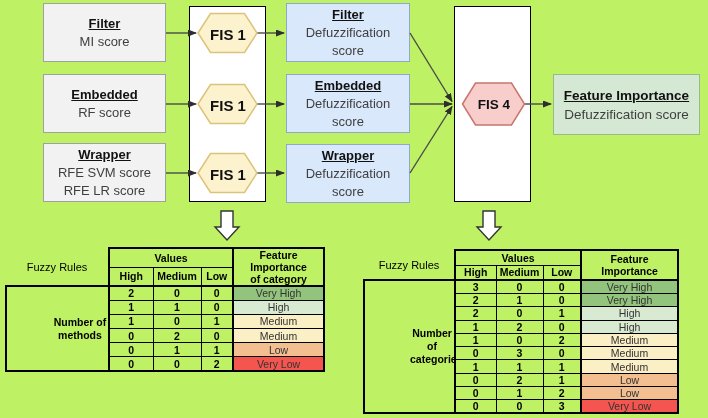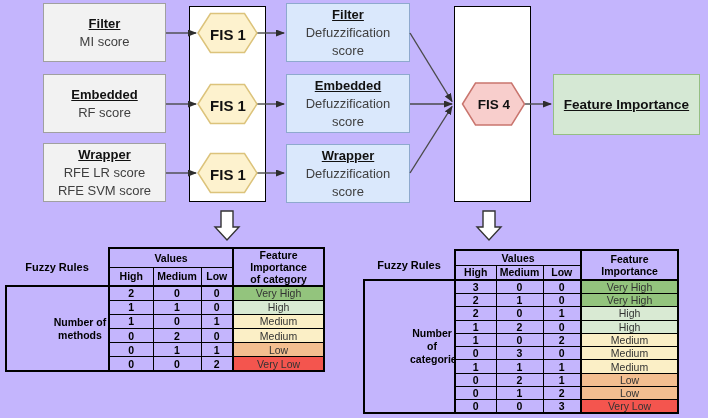--- a/index.html
+++ b/index.html
@@ -1,18 +1,18 @@
 <!DOCTYPE html>
 <html><head>
 <meta charset="utf-8">
 <style>
   html,body{margin:0;padding:0;background:#ffffff;}
   body{width:708px;height:418px;overflow:hidden;
        font-family:"Liberation Sans",sans-serif;color:#222;}
-  .canvas{position:relative;width:708px;height:418px;background:#c4b5fd;}
+  .canvas{position:relative;width:708px;height:418px;background:#bef264;}
   .canvas *, .canvas{box-sizing:border-box;}
 
   
   .fbox{position:absolute;display:flex;flex-direction:column;justify-content:center;
         align-items:center;text-align:center;line-height:18px;font-size:13px;}
   .fbox .title{font-weight:bold;text-decoration:underline;color:#111;}
   .fbox .bodyline{color:#3f3f3f;}
   .in-box{left:43px;width:123px;height:59px;background:#F2F2F2;border:1px solid #A0A0A0;}
   .in-box.b1{top:3px;} .in-box.b2{top:74px;} .in-box.b3{top:143px;}
   .df-box{left:286px;width:124px;height:59px;background:#DAE8FC;border:1px solid #8EA9CE;}
@@ -30,21 +30,21 @@
 
   
   table{position:absolute;border-collapse:collapse;table-layout:fixed;
         font-size:10.5px;color:#000;}
   #table-left{left:5px;top:247px;width:318px;}
   #table-right{left:363px;top:249px;width:314px;}
   td{border:1px solid #000;text-align:center;vertical-align:middle;padding:0;overflow:hidden;}
   thead tr{height:15px;}
   #table-left tbody tr{height:14.2px;}
   #table-right tbody tr{height:13.3px;}
-  td.fuzzy{border:none;font-weight:bold;font-size:11px;}
+  td.fuzzy{border:none;font-weight:normal;font-size:11px;}
   td.h-values{border:2px solid #000;border-bottom:1px solid #000;font-weight:bold;}
   td.h-col{font-weight:bold;}
   td.h-col.first{border-left:2px solid #000;}
   td.h-fi{border:2px solid #000;font-weight:bold;line-height:12px;white-space:pre-line;}
   td.group-label{border:2px solid #000;font-weight:bold;white-space:pre-line;line-height:13px;padding-left:45px;}
   td.imp{border-left:2px solid #000;border-right:2px solid #000;color:#333;}
   td.num{font-weight:bold;}
   tbody tr:first-child td{border-top:2px solid #000;}
   tbody tr:last-child td{border-bottom:2px solid #000;}
 </style>
@@ -59,42 +59,43 @@
   <div class="fbox in-box b1">
     <span class="title">Filter</span>
     <span class="bodyline">MI score</span>
   </div>
   <div class="fbox in-box b2">
     <span class="title">Embedded</span>
     <span class="bodyline">RF score</span>
   </div>
   <div class="fbox in-box b3">
     <span class="title">Wrapper</span>
+    <span class="bodyline">RFE SVM score</span>
     <span class="bodyline">RFE LR score</span>
-    <span class="bodyline">RFE SVM score</span>
   </div>
 
   <div class="fbox df-box b1">
     <span class="title">Filter</span>
     <span class="bodyline">Defuzzification</span>
     <span class="bodyline">score</span>
   </div>
   <div class="fbox df-box b2">
     <span class="title">Embedded</span>
     <span class="bodyline">Defuzzification</span>
     <span class="bodyline">score</span>
   </div>
   <div class="fbox df-box b3">
     <span class="title">Wrapper</span>
     <span class="bodyline">Defuzzification</span>
     <span class="bodyline">score</span>
   </div>
 
   <div class="fbox out-box">
     <span class="title">Feature Importance</span>
+    <span class="bodyline">Defuzzification score</span>
   </div>
 
   <svg class="overlay" width="708" height="250" viewBox="0 0 708 250">
     <defs>
       <marker id="arr" markerWidth="9" markerHeight="8" refX="8" refY="3.5" orient="auto" markerUnits="userSpaceOnUse">
         <path d="M0,0 L9,3.5 L0,7 Z" fill="#2e2e2e"></path>
       </marker>
     </defs>
     <g stroke="#4a4a4a" stroke-width="1.4">
       <line x1="166" y1="33" x2="196" y2="33" marker-end="url(#arr)"></line>

